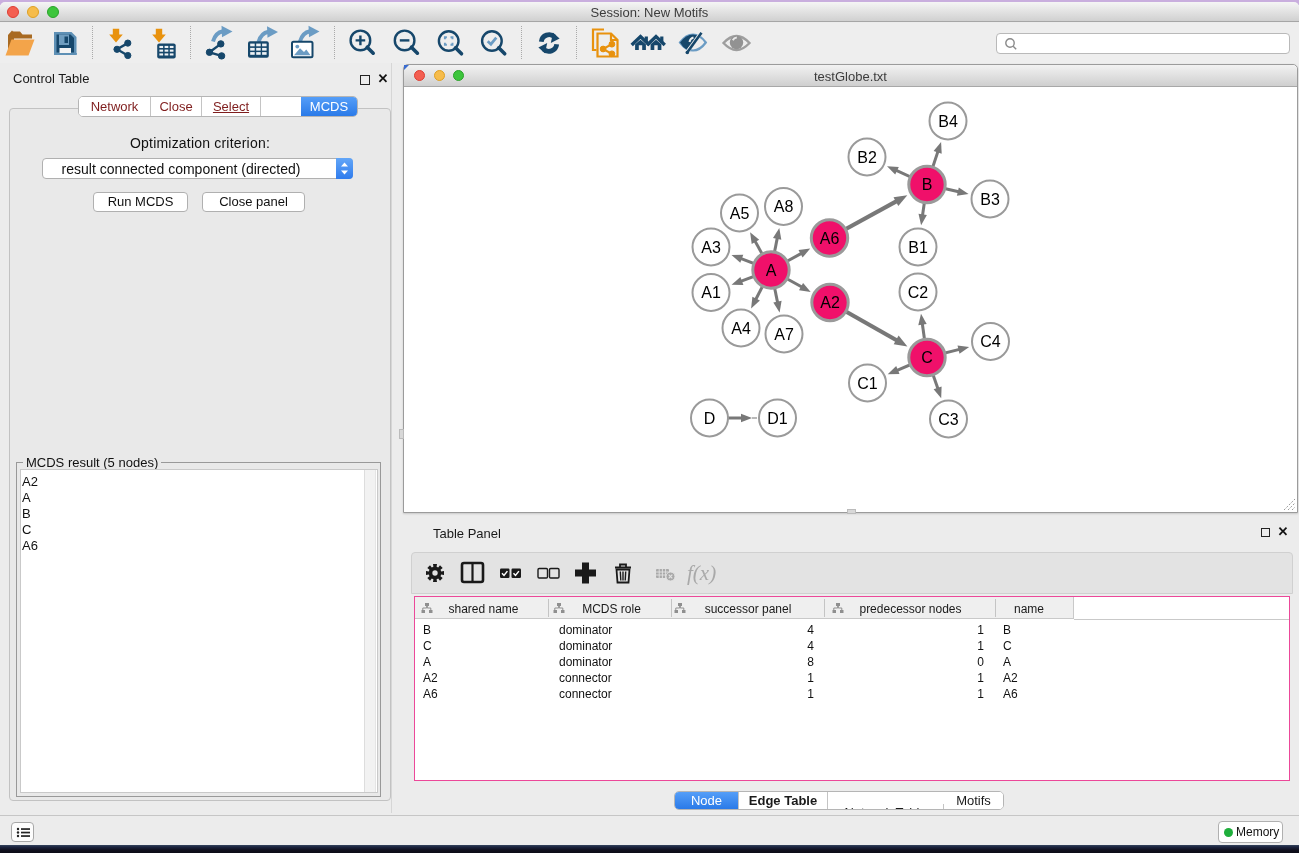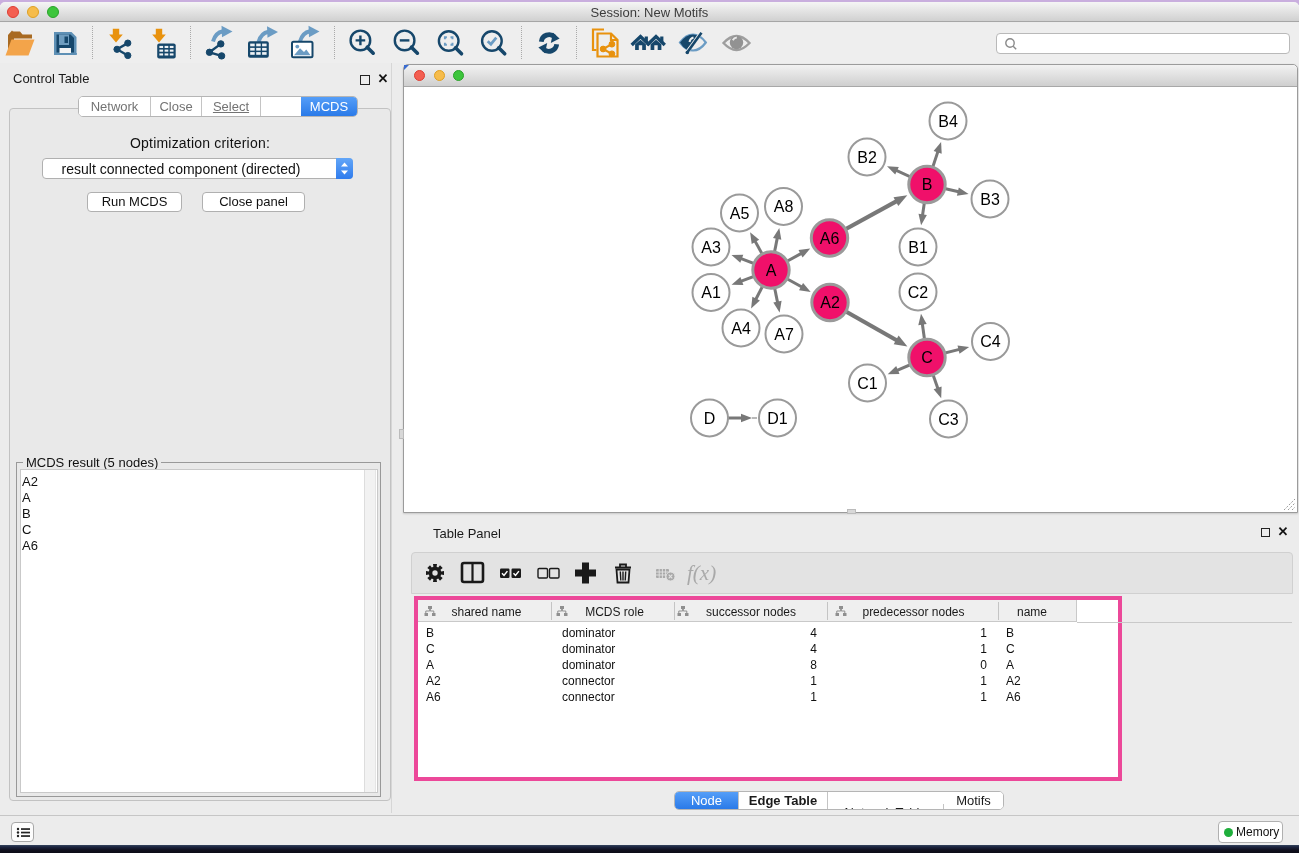--- a/index.html
+++ b/index.html
@@ -12,42 +12,42 @@
 #titletext { left:0; top:5px; width:1299px; text-align:center; font-size:13px; color:#3c3c3c; }
 .light { width:12px; height:12px; border-radius:50%; top:6px; }
 #toolbar { left:0; top:23px; width:1299px; height:40px; background:#eeeeee; }
 .sep { top:26px; width:0px; height:33px; border-left:1px dotted #aaa; }
 #search { left:996px; top:33px; width:294px; height:21px; background:#fff; border:1px solid #b9b9b9; border-radius:4px; }
 
 #cp-title { left:13px; top:71px; font-size:13px; color:#1a1a1a; }
 .winbtn { top:73px; width:12px; height:12px; font-size:12px; color:#111; line-height:12px; text-align:center; }
 #cp-content { left:9px; top:108px; width:382px; height:693px; background:#e9e9e9; border:1px solid #c2c2c2; border-radius:4px; }
 #tabs { left:78px; top:96px; height:21px; display:flex; border:1px solid #b5b5b5; border-radius:5px; overflow:hidden; background:#fff; }
-.tab { font-size:13px; color:#737373; line-height:19px; text-align:center; border-right:1px solid #c4c4c4; background:#fff; padding:0; }
+.tab { font-size:13px; color:#7f1d1d; line-height:19px; text-align:center; border-right:1px solid #c4c4c4; background:#fff; padding:0; }
 .tab:last-child { border-right:none; }
 #tab-mcds { background:linear-gradient(#559ef8,#2a7ae8); color:#fff;margin-left:40px; }
 #opt-label { left:9px; top:135px; width:382px; text-align:center; font-size:14px; color:#111; letter-spacing:0.2px; }
 #dropdown { left:42px; top:158px; width:311px; height:21px; background:#fff; border:1px solid #b0b0b0; border-radius:4px; }
 #dd-text { left:0px; top:2px; width:276px; text-align:center; font-size:14px; color:#111; }
 #dd-btn { right:-1px; top:-1px; width:17px; height:21px; background:linear-gradient(#63a6f8,#2f7ced); border-radius:0 4px 4px 0; }
 .btn { top:192px; height:20px; background:#fff; border:1px solid #b0b0b0; border-radius:4px; font-size:13px; color:#111; text-align:center; line-height:18px; }
 
 #groupbox { left:16px; top:462px; width:365px; height:335px; border:1px solid #999; }
 #grouplabel { left:23px; top:455px; background:#e9e9e9; padding:0 3px; font-size:13px; color:#111; }
 #listarea { left:20px; top:469px; width:358px; height:324px; background:#fff; border:1px solid #c9c9c9; font-size:13px; color:#111; padding:4px 0 0 1px; line-height:16px; }
 #scrollstrip { left:364px; top:470px; width:12px; height:322px; background:#f2f2f2; border-left:1px solid #ddd; border-right:1px solid #e5e5e5; }
 
 #netwin { left:403px; top:64px; width:895px; height:449px; background:#fff; border:1px solid #9b9b9b; border-radius:5px 5px 0 0; box-shadow:0 1px 2px rgba(0,0,0,0.15); }
 #nettitle { left:0; top:0; width:893px; height:22px; background:linear-gradient(#f2f2f2,#cfcfcf); border-bottom:1px solid #a8a8a8; border-radius:5px 5px 0 0; }
 #nettitletext { left:0; top:4px; width:893px; text-align:center; font-size:13px; color:#3c3c3c; }
 .nlight { width:11px; height:11px; border-radius:50%; top:5px; }
 
 #tp-title { left:433px; top:526px; font-size:13px; color:#1a1a1a; }
 #tp-toolbar { left:411px; top:552px; width:882px; height:42px; background:#e3e3e3; border:1px solid #d0d0d0; border-radius:4px 4px 0 0; }
-#tablebox { left:414px; top:596px; width:708px; height:185px; background:#fff; border:4px solid #ec4899; }
+#tablebox { left:414px; top:596px; width:876px; height:185px; background:#fff; border:1px solid #ec4899; }
 #thead { left:0px; top:0px; width:659px; height:22px; background:#efefef; border-bottom:1px solid #c9c9c9; border-right:1px solid #c9c9c9; }
 .th { position:absolute; top:5px; font-size:12px; color:#1a1a1a; text-align:center; }
 .thsep { position:absolute; top:2px; height:18px; border-left:1px solid #c4c4c4; }
 .td { position:absolute; font-size:12px; color:#111; }
 
 #bottomtabs { left:674px; top:791px; height:19px; display:flex; border:1px solid #b5b5b5; border-radius:5px; overflow:hidden; background:#fff; }
 .btab { font-size:13px; color:#1a1a1a; line-height:17px; text-align:center; border-right:1px solid #c4c4c4; background:#fff; }
 .btab:last-child { border-right:none; }
 #btab-node { background:linear-gradient(#559ef8,#2a7ae8); color:#fff; }
 
@@ -220,32 +220,33 @@
 <div id="opt-label" class="abs">Optimization criterion:</div>
 <div id="dropdown" class="abs">
   <div id="dd-text" class="abs">result connected component (directed)</div>
   <div id="dd-btn" class="abs">
     <svg width="17" height="21" viewBox="0 0 17 21">
         <path d="M5 8.5 L8.5 4.5 L12 8.5 Z" fill="#fff"></path>
         <path d="M5 12.5 L8.5 16.5 L12 12.5 Z" fill="#fff"></path>
       </svg>
   </div>
 </div>
-<div class="abs btn" style="left:87px; width:95px;">Run MCDS</div>
+<div class="abs btn" style="left:93px; width:95px;">Run MCDS</div>
 <div class="abs btn" style="left:202px; width:103px;">Close panel</div>
 <div id="groupbox" class="abs"></div>
 <div id="grouplabel" class="abs">MCDS result (5 nodes)</div>
 <div id="listarea" class="abs">A2<br>A<br>B<br>C<br>A6</div>
 <div id="scrollstrip" class="abs"></div>
 
 <div id="netwin" class="abs">
   <div id="nettitle" class="abs"></div>
   <div class="abs nlight" style="left:10px; background:#f35f51; border:1px solid #de3e33;"></div>
   <div class="abs nlight" style="left:29.5px; background:#f6bc4b; border:1px solid #dfa023;"></div>
   <div class="abs nlight" style="left:49px; background:#3dc53c; border:1px solid #2aa32a;"></div>
+  <div id="nettitletext" class="abs">testGlobe.txt</div>
   <svg id="graph" class="abs" style="left:0px; top:22px;" width="893" height="426" viewBox="0 0 893 426">
 <g>
 <line x1="367.0" y1="183.0" x2="336.0" y2="194.6" stroke="#787878" stroke-width="3.0"></line>
 <polygon points="327.6,197.8 336.4,189.9 339.4,197.9" fill="#787878"></polygon>
 <line x1="367.0" y1="183.0" x2="335.9" y2="171.1" stroke="#787878" stroke-width="3.0"></line>
 <polygon points="327.5,167.9 339.3,167.8 336.3,175.8" fill="#787878"></polygon>
 <line x1="367.0" y1="183.0" x2="351.2" y2="213.5" stroke="#787878" stroke-width="3.0"></line>
 <polygon points="347.1,221.5 348.4,209.7 355.9,213.6" fill="#787878"></polygon>
 <line x1="367.0" y1="183.0" x2="350.5" y2="153.1" stroke="#787878" stroke-width="3.0"></line>
 <polygon points="346.1,145.3 355.2,152.8 347.7,156.9" fill="#787878"></polygon>
@@ -399,21 +400,21 @@
       <svg style="position:absolute;left:417px;top:5px;" width="12" height="12" viewBox="0 0 12 12">
         <g fill="#8f8f8f">
           <rect x="4" y="1" width="4" height="3"></rect>
           <rect x="0.5" y="8" width="3.5" height="3"></rect>
           <rect x="8" y="8" width="3.5" height="3"></rect>
           <path d="M5.7 4 L5.7 6 L1.8 6 L1.8 8 M6.3 4 L6.3 6 L9.8 6 L9.8 8" stroke="#8f8f8f" fill="none" stroke-width="1"></path>
         </g>
       </svg>
 <div class="th" style="left:18px;width:101px;">shared name</div>
 <div class="th" style="left:150px;width:93px;">MCDS role</div>
-<div class="th" style="left:271px;width:124px;">successor nodes</div>
+<div class="th" style="left:271px;width:124px;">successor panel</div>
 <div class="th" style="left:428px;width:135px;">predecessor nodes</div>
 <div class="th" style="left:580px;width:68px;">name</div>
 <div class="thsep" style="left:133px;"></div>
 <div class="thsep" style="left:256px;"></div>
 <div class="thsep" style="left:409px;"></div>
 <div class="thsep" style="left:580px;"></div>
 </div>
 <div class="abs" style="left:659px;top:22px;width:215px;height:1px;background:#c9c9c9;"></div>
 <div class="td" style="left:8px;top:26px;">B</div>
 <div class="td" style="left:144px;top:26px;">dominator</div>

